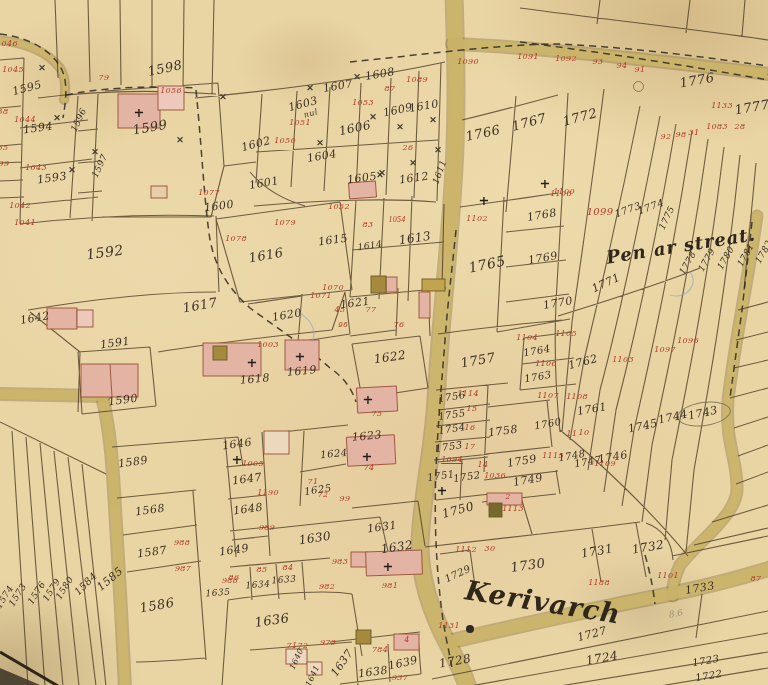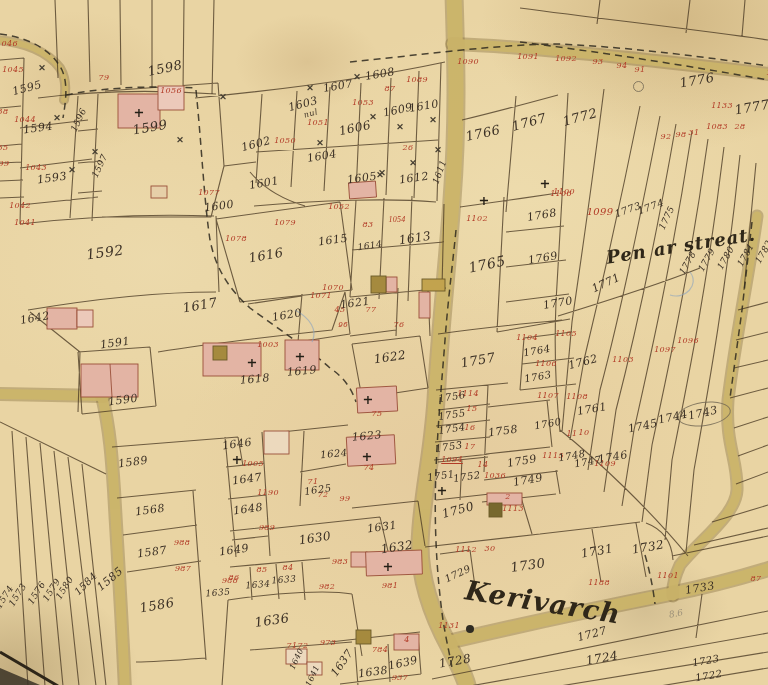--- a/index.html
+++ b/index.html
@@ -207,21 +207,21 @@
       <div class="red" style="left: 25px; top: 120px; font-size: 8px; transform: translate(-50%, -50%) rotate(0deg);">1044</div>
       <div class="red" style="left: 36px; top: 168px; font-size: 8px; transform: translate(-50%, -50%) rotate(0deg);">1043</div>
       <div class="red" style="left: 20px; top: 206px; font-size: 8px; transform: translate(-50%, -50%) rotate(0deg);">1042</div>
       <div class="red" style="left: 25px; top: 223px; font-size: 8px; transform: translate(-50%, -50%) rotate(0deg);">1041</div>
       <div class="red" style="left: 3px; top: 112px; font-size: 8px; transform: translate(-50%, -50%) rotate(0deg);">38</div>
       <div class="red" style="left: 3px; top: 148px; font-size: 8px; transform: translate(-50%, -50%) rotate(0deg);">55</div>
       <div class="red" style="left: 4px; top: 164px; font-size: 8px; transform: translate(-50%, -50%) rotate(0deg);">99</div>
       <div class="red" style="left: 104px; top: 78px; font-size: 8px; transform: translate(-50%, -50%) rotate(0deg);">79</div>
       <div class="red" style="left: 131px; top: 91px; font-size: 8px; transform: translate(-50%, -50%) rotate(0deg); margin-left: 40px;">1056</div>
       <div class="red" style="left: 285px; top: 141px; font-size: 8px; transform: translate(-50%, -50%) rotate(0deg);">1050</div>
-      <div class="red" style="left: 318px; top: 123px; font-size: 8px; transform: translate(-50%, -50%) rotate(0deg); text-align: center;">1051</div>
+      <div class="red" style="left: 300px; top: 123px; font-size: 8px; transform: translate(-50%, -50%) rotate(0deg); text-align: center;">1051</div>
       <div class="red" style="left: 363px; top: 103px; font-size: 8px; transform: translate(-50%, -50%) rotate(0deg);">1053</div>
       <div class="red" style="left: 339px; top: 207px; font-size: 8px; transform: translate(-50%, -50%) rotate(0deg);">1052</div>
       <div class="red" style="left: 390px; top: 89px; font-size: 8px; transform: translate(-50%, -50%) rotate(0deg);">87</div>
       <div class="red" style="left: 417px; top: 80px; font-size: 8px; transform: translate(-50%, -50%) rotate(0deg);">1089</div>
       <div class="red" style="left: 468px; top: 62px; font-size: 8px; transform: translate(-50%, -50%) rotate(0deg);">1090</div>
       <div class="red" style="left: 408px; top: 148px; font-size: 8px; transform: translate(-50%, -50%) rotate(0deg);">26</div>
       <div class="red" style="left: 528px; top: 57px; font-size: 8px; transform: translate(-50%, -50%) rotate(0deg);">1091</div>
       <div class="red" style="left: 566px; top: 59px; font-size: 8px; transform: translate(-50%, -50%) rotate(0deg);">1092</div>
       <div class="red" style="left: 598px; top: 62px; font-size: 8px; transform: translate(-50%, -50%) rotate(0deg);">93</div>
       <div class="red" style="left: 622px; top: 66px; font-size: 8px; transform: translate(-50%, -50%) rotate(0deg);">94</div>

